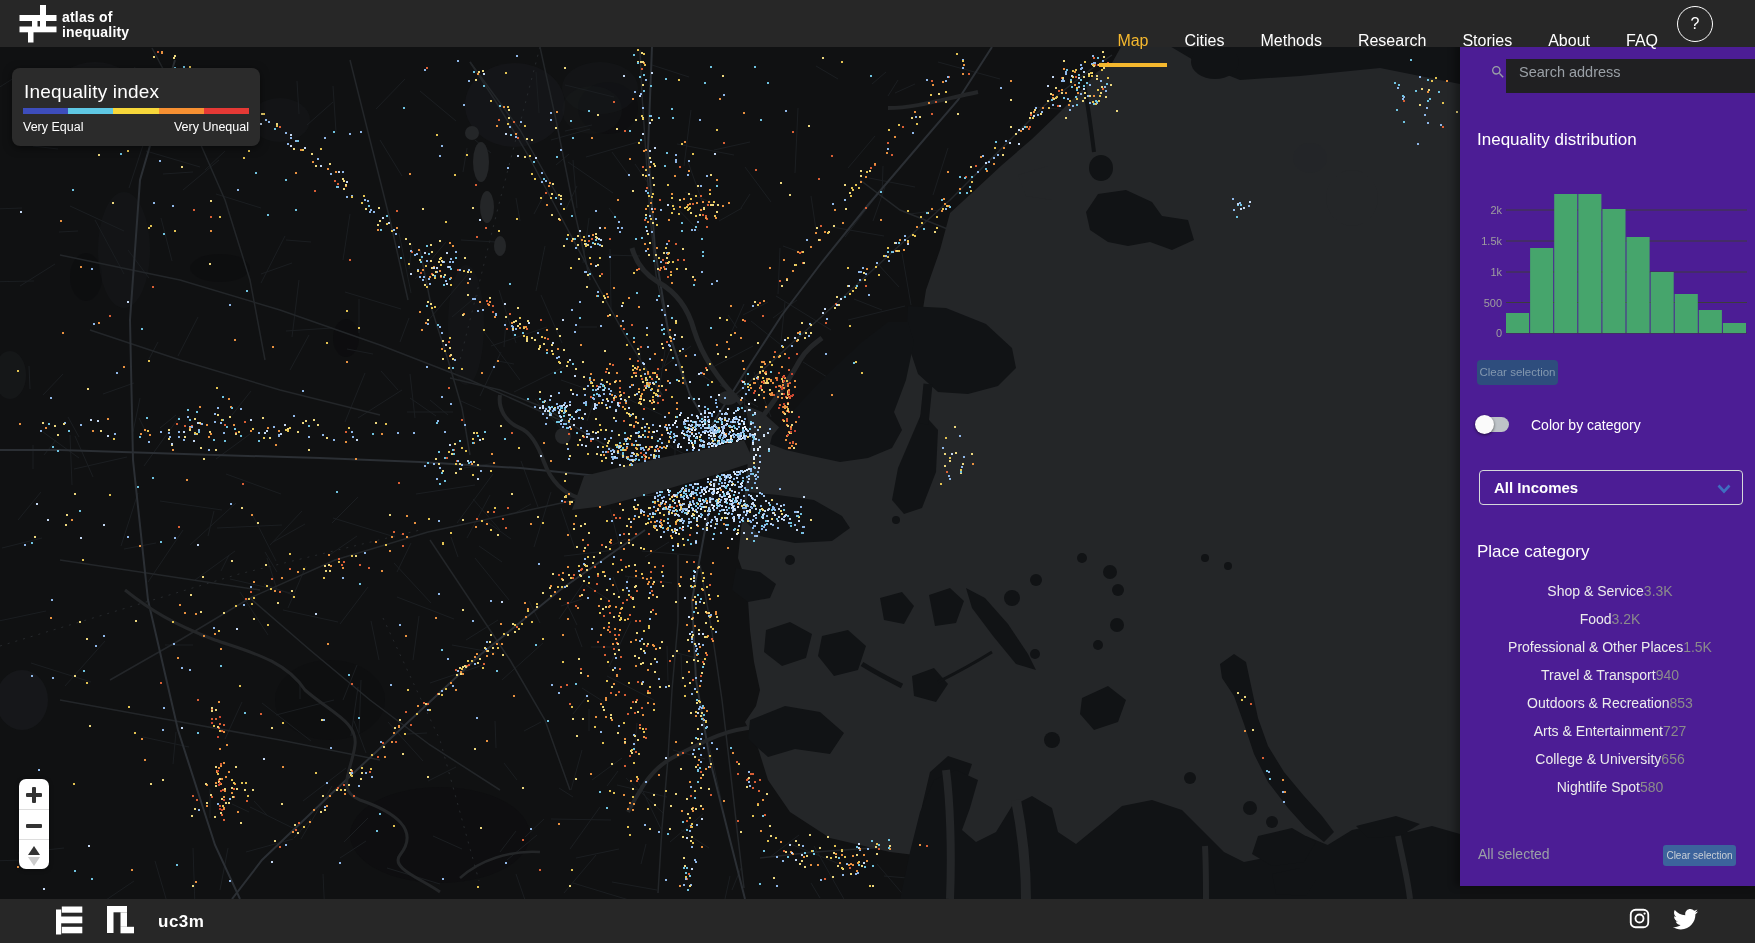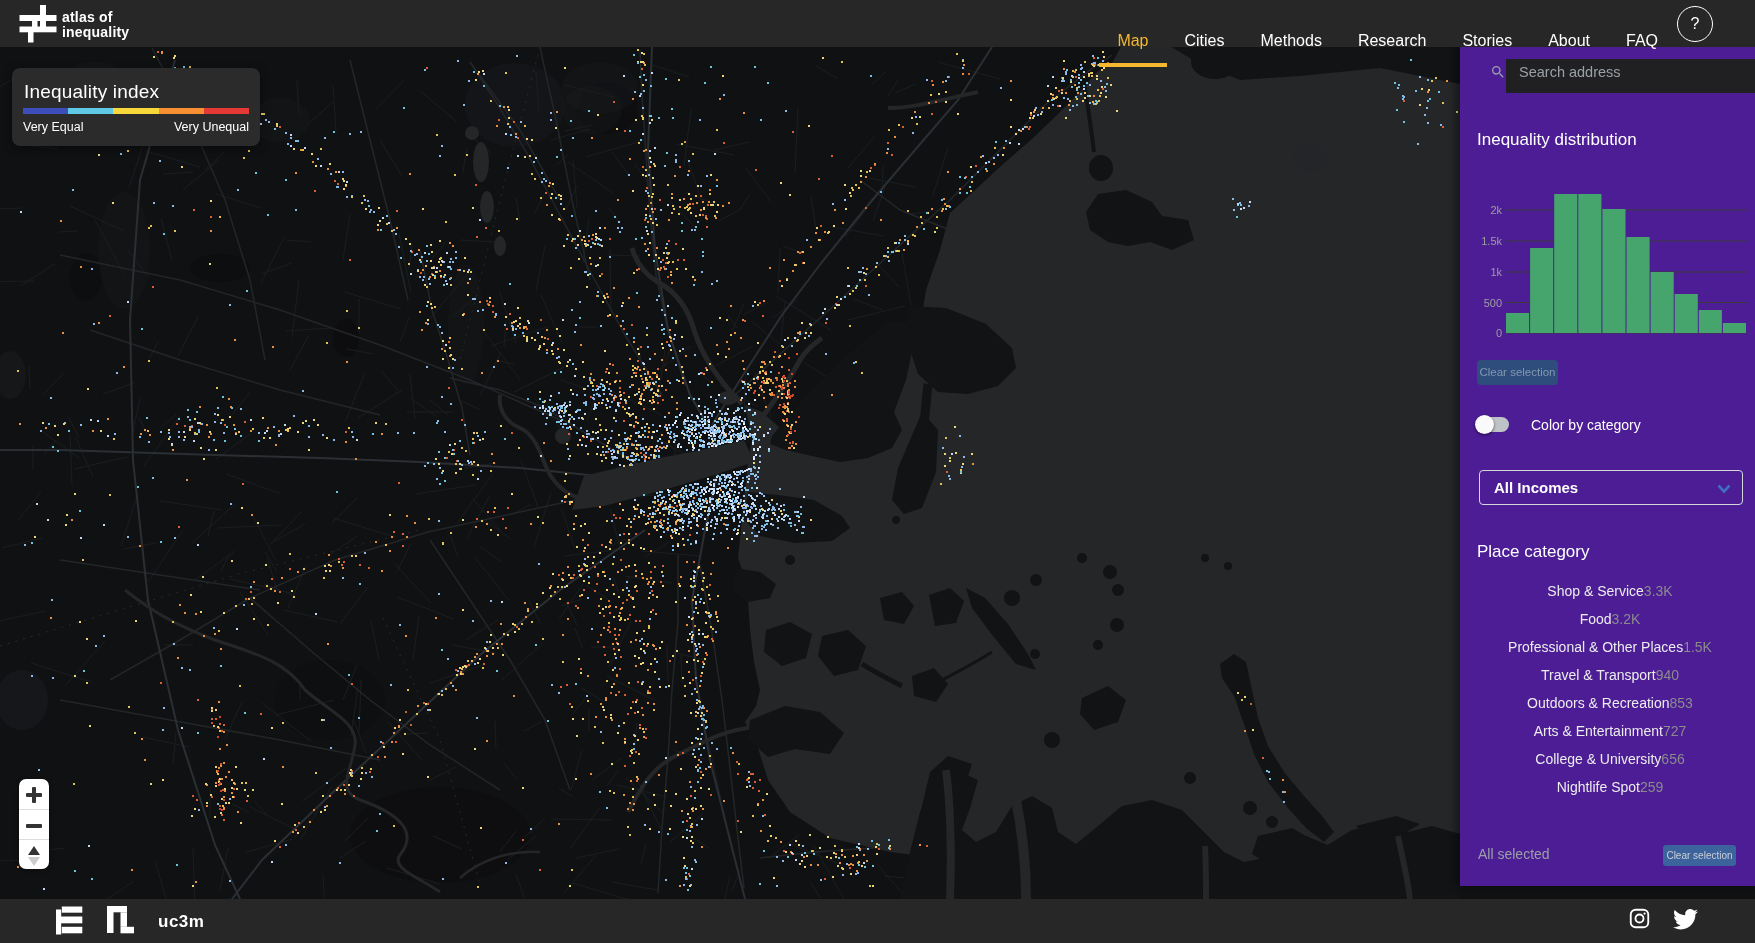--- a/index.html
+++ b/index.html
@@ -636,21 +636,21 @@
 <div class="cat">
         <span>Arts &amp; Entertainment</span>
         <i>727</i>
       </div>
 <div class="cat">
         <span>College &amp; University</span>
         <i>656</i>
       </div>
 <div class="cat">
         <span>Nightlife Spot</span>
-        <i>259</i>
+        <i>580</i>
       </div>
     </div>
   <div class="allsel">All selected</div>
   <div class="clearbtn2">Clear selection</div>
 </aside>
 <footer>
   <svg width="90" height="30" viewBox="0 0 90 30" style="position:absolute;left:56px;top:7px" fill="#fff">
 <rect x="0" y="3.5" width="5.2" height="25"></rect>
 <rect x="5.8" y="0.5" width="20.5" height="6.2"></rect>
 <rect x="0" y="10.5" width="26.3" height="6.8"></rect>

